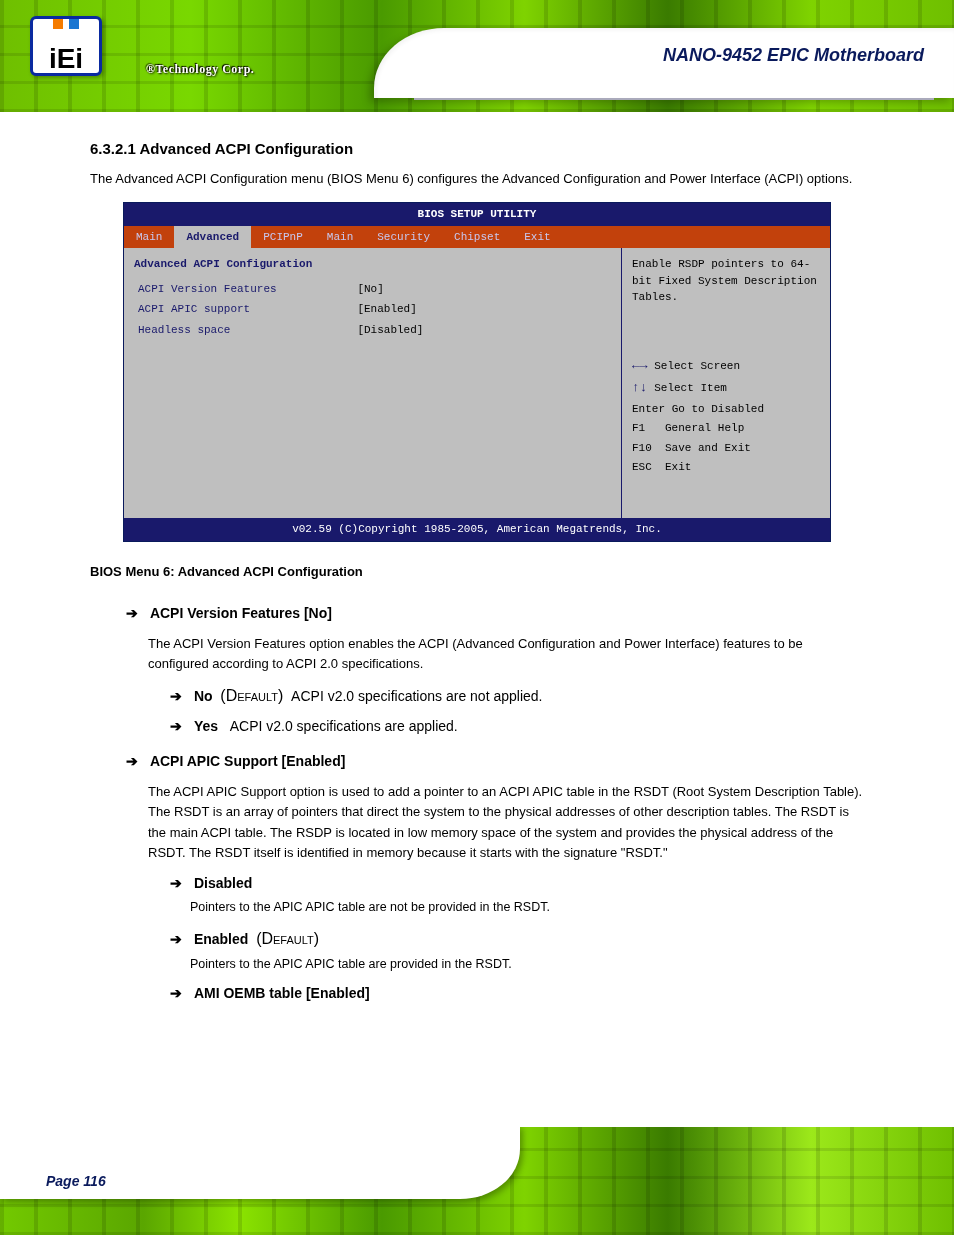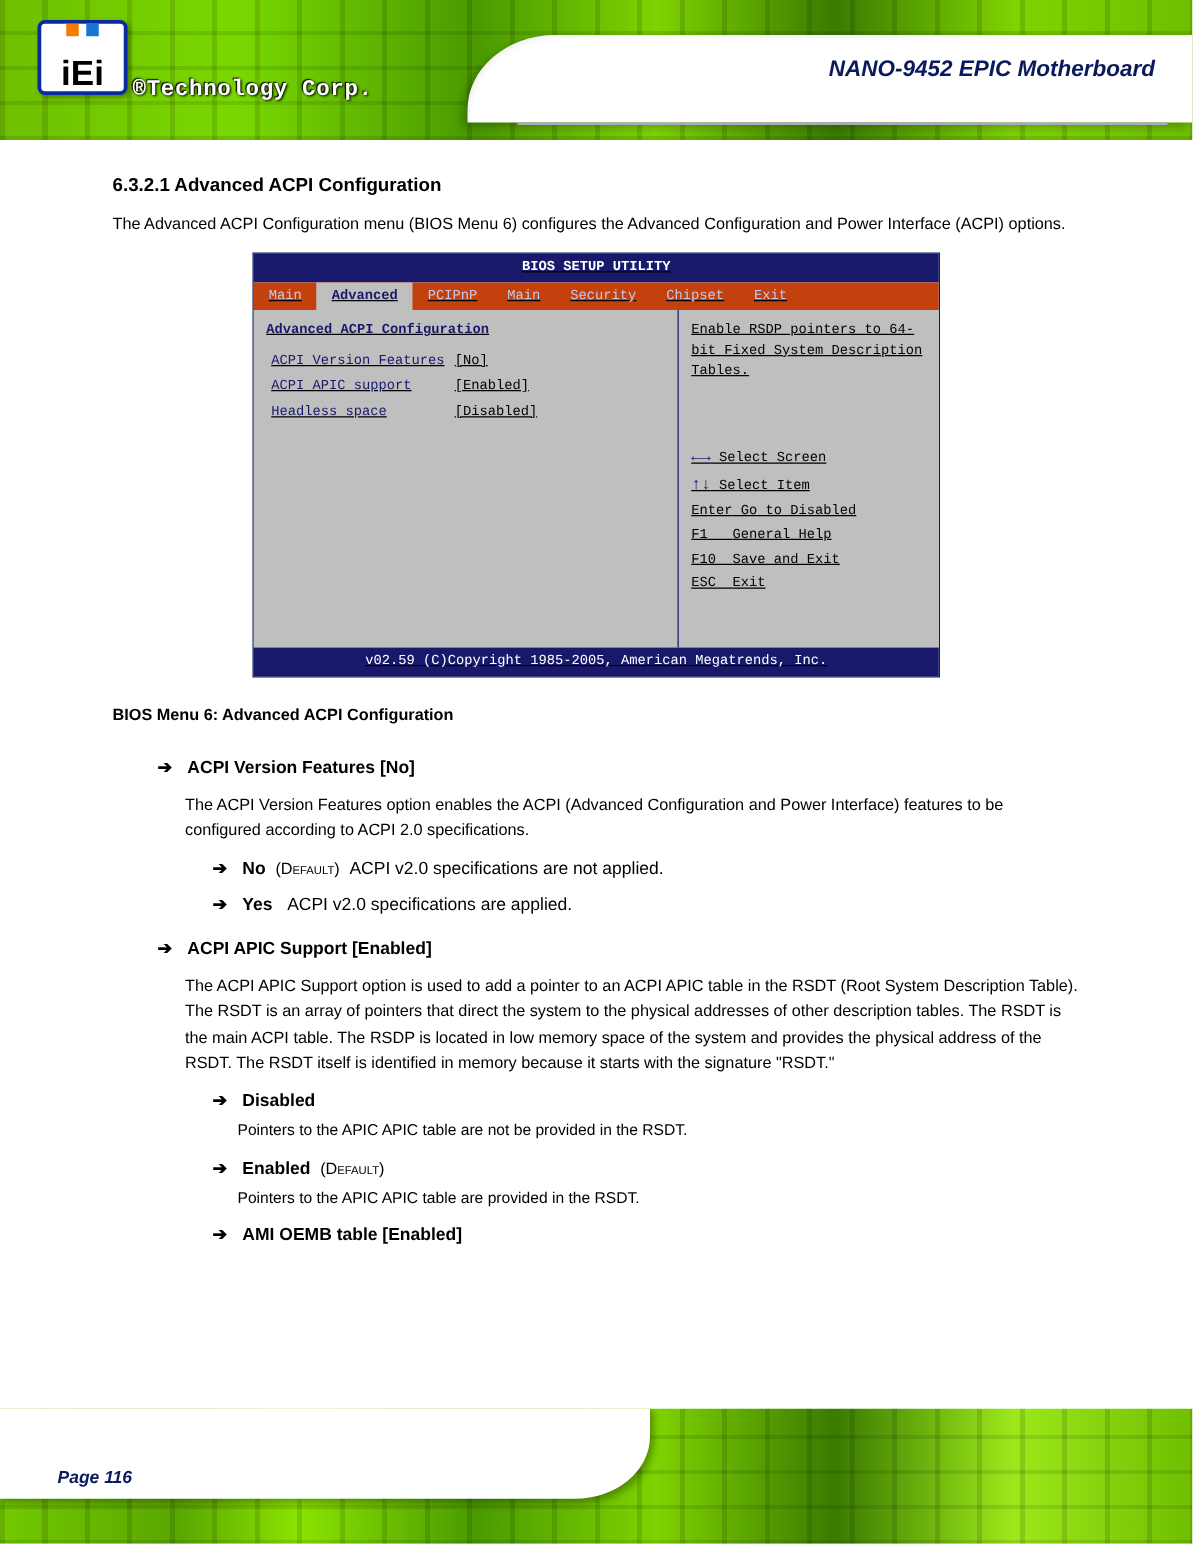--- a/index.html
+++ b/index.html
@@ -71,50 +71,50 @@
   .dot.o{background:#f57c00;}
   .dot.b{background:#1976d2;}
   .logo-text{
     font-family: "Arial Black", Arial, sans-serif;
     font-size:28px; font-weight:900; color:#000;
     line-height:1;
   }
   .techcorp {
     position:absolute;
     top:62px; left:106px;
-    font-family:Liberation Mono, monospace;
-    font-size:18px; font-weight:900;
+    font-family:Liberation Serif, serif;
+    font-size:12px; font-weight:900;
     color:#fff;
     text-shadow: 1px 1px 2px #000, -1px -1px 1px #000;
     letter-spacing:0.5px;
+    padding-left:40px;
   }
   
   .page-body {
     padding: 26px 90px 0 90px;
     font-size: 13px;
     color: #000;
     line-height: 1.5;
   }
   .section-title {
     font-size: 15px;
     font-weight: bold;
     margin-bottom: 8px;
   }
   .section-sub {
     margin-bottom: 14px;
     font-size:13px;
   }
   
   .bios {
-    width: 550px;
+    width: 708px;
     margin: 0 auto 20px auto;
     font-family: "Lucida Console","Courier New",monospace;
     font-size: 11px;
     border: 1px solid #0a1a5c;
-    text-decoration: underline;
   }
   .bios-top {
     background: #19196b;
     color: #fff;
     text-align: center;
     padding: 3px 0;
     font-weight: bold;
   }
   .bios-tabs {
     display: flex;
@@ -190,21 +190,21 @@
     font-size:14px;
   }
   .bullet2 .arw { display:inline-block; width:20px;font-weight:bold;}
   .bullet2-desc {
     margin: 4px 0 10px 100px;
     font-size:12.5px;
     line-height:1.5;
   }
   .default-tag {
     font-variant: small-caps;
-    font-size:13px;
+    font-size:16px;
   }
   
   .footer-banner{
     position:absolute;
     bottom:0; left:0;
     width:100%; height:108px;
     background: linear-gradient(90deg,#73c900 0%, #5aa600 15%, #8be300 25%, #4a9a00 40%, #7fd300 55%, #3a7b00 70%, #9ce81a 85%, #6fbf00 100%);
     overflow:hidden;
   }
   .footer-banner::before{

